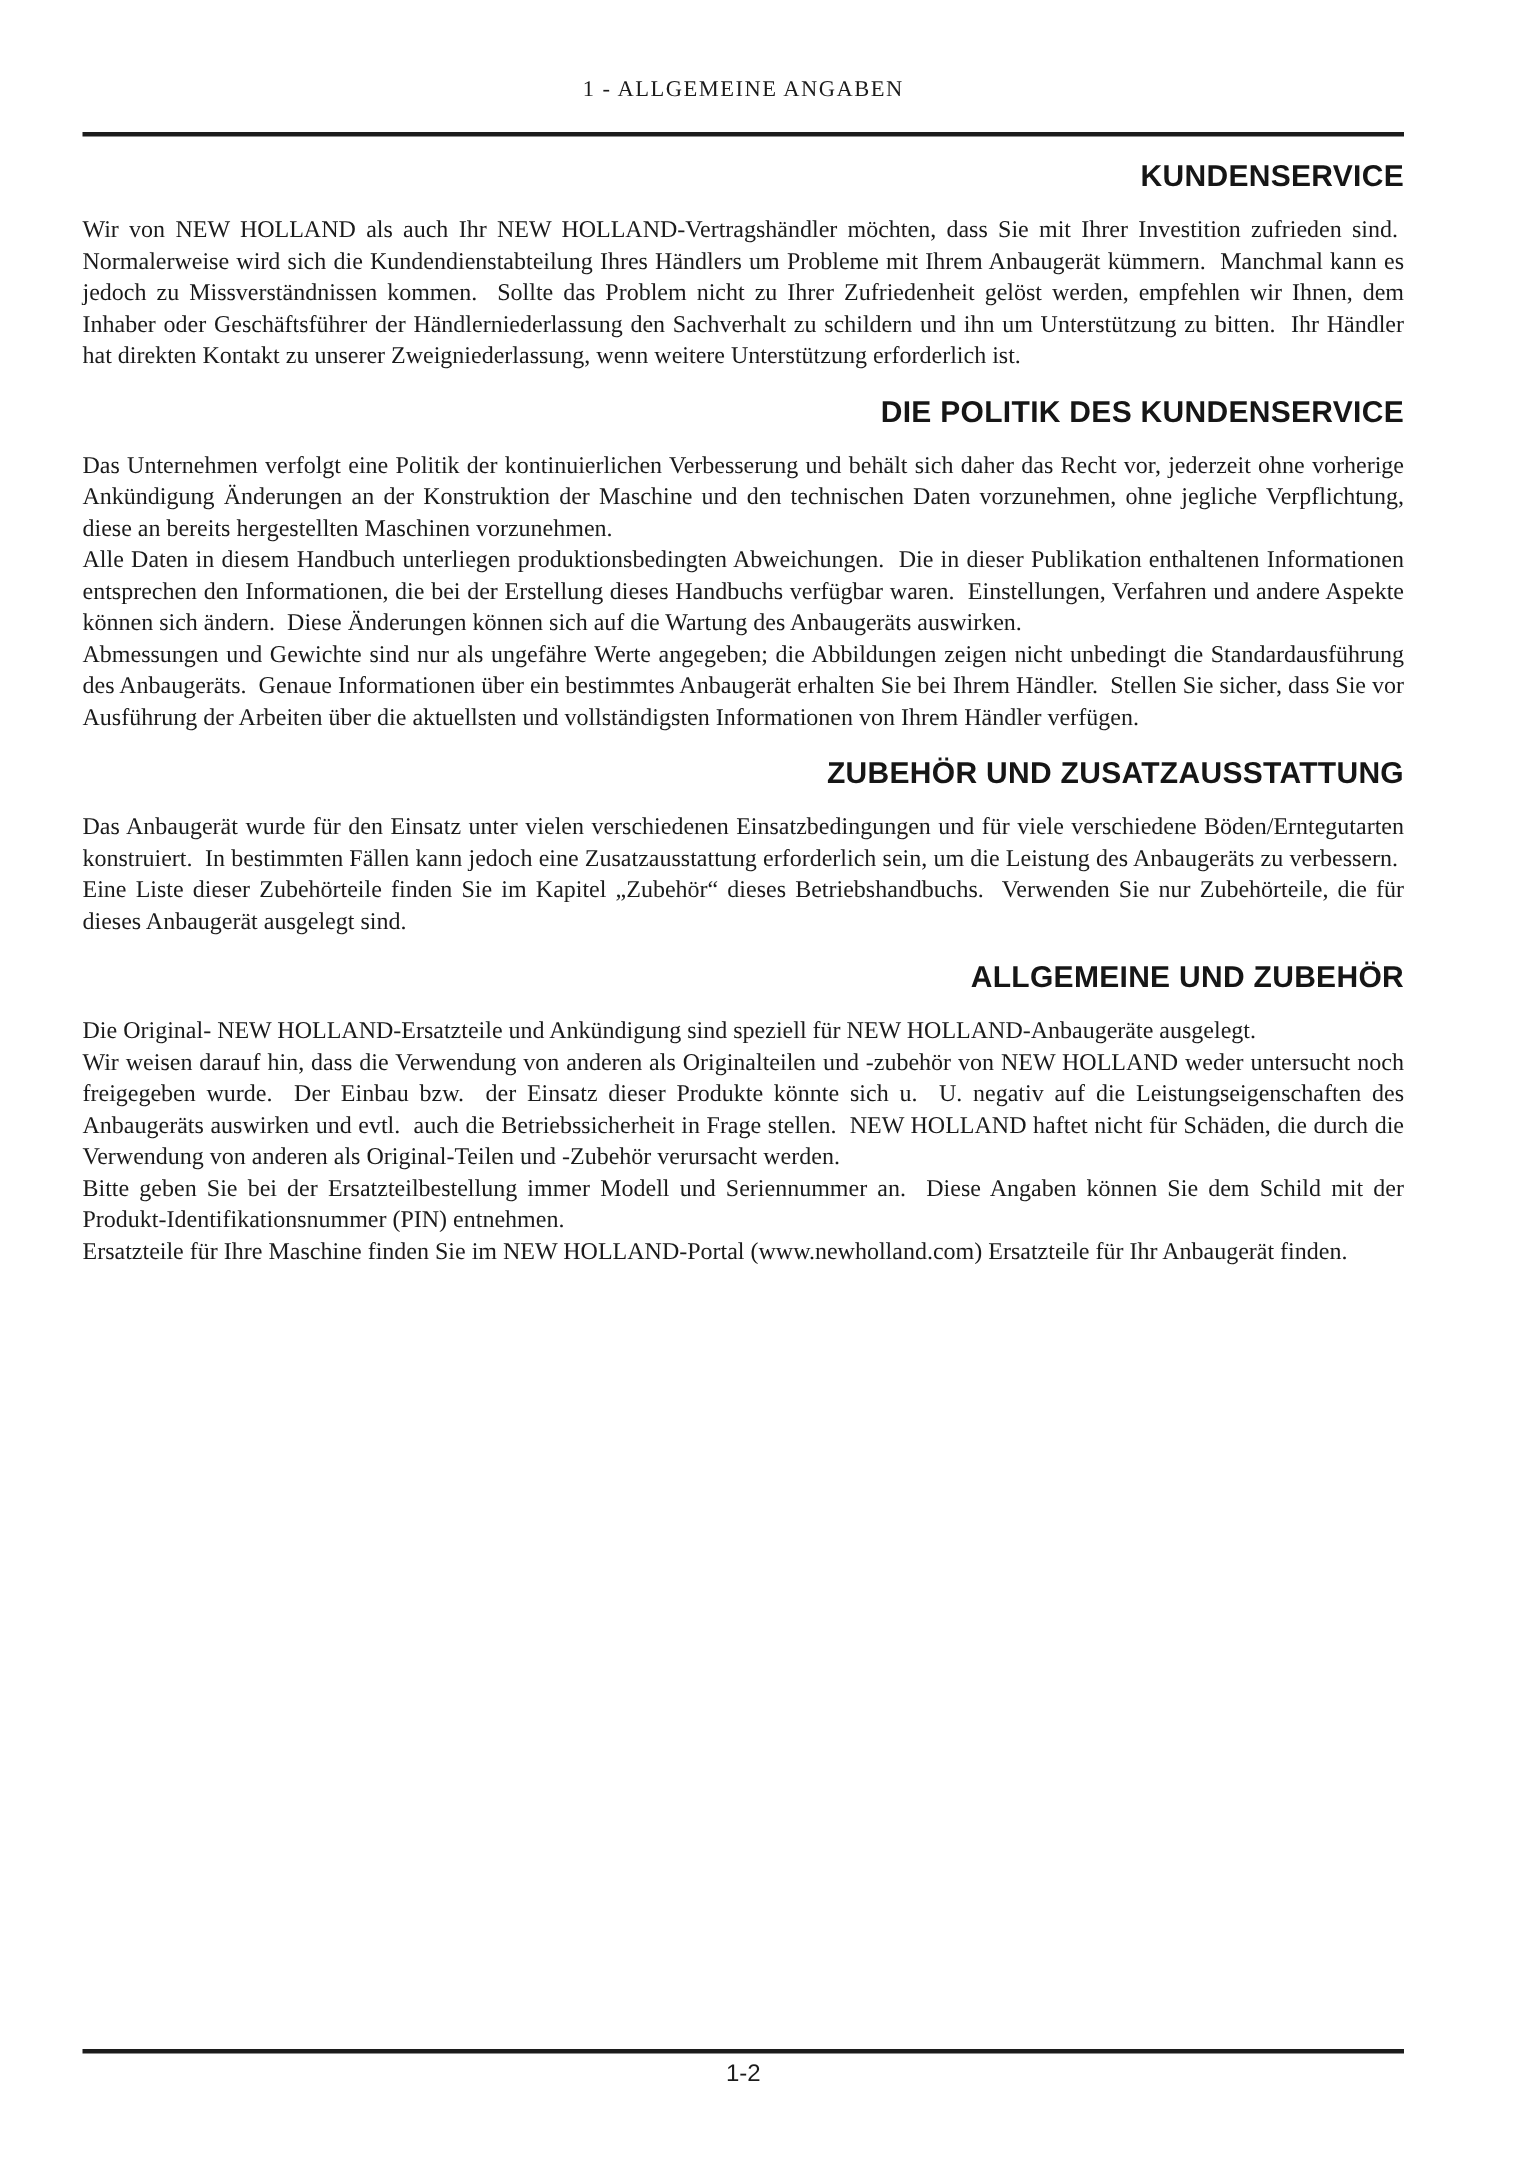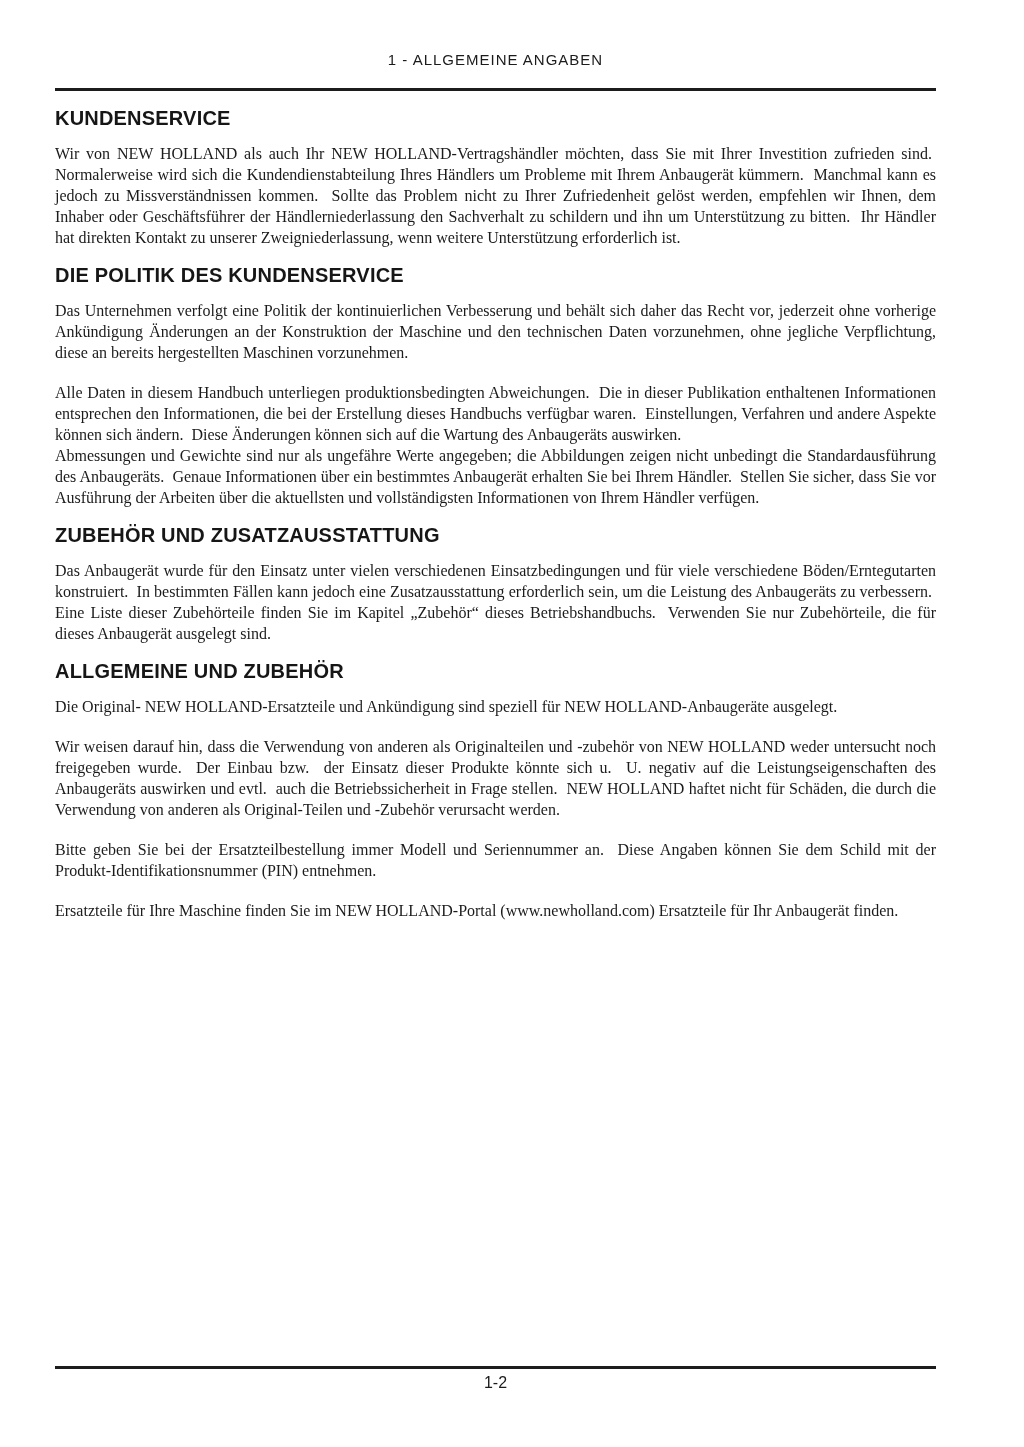--- a/index.html
+++ b/index.html
@@ -22,20 +22,21 @@
   }
   .running-header {
     margin-left: 55px;
     width: 881px;
     padding-top: 51px;
     text-align: center;
     font-size: 15px;
     line-height: 18px;
     letter-spacing: 1px;
     color: #1b1b1b;
+    font-family: Liberation Serif, serif;
   }
   .rule {
     margin-left: 55px;
     width: 881px;
     height: 3px;
     background: #1c1c1c;
   }
   .rule-top {
     margin-top: 19px;
     margin-bottom: 10px;
@@ -44,31 +45,32 @@
     margin-left: 55px;
     width: 881px;
   }
   .content h2 {
     font-size: 20px;
     line-height: 24px;
     font-weight: bold;
     letter-spacing: 0.2px;
     margin: 15px 0 13px 0;
     color: #161616;
+    text-align: right;
   }
   .content p {
     font-size: 16px;
     line-height: 21px;
     margin: 0;
     text-align: justify;
     color: #1b1b1b;
     font-family: Liberation Serif, serif;
   }
   .content h2 + p { margin-top: 0; }
-  .content p + p { margin-top: 19px; }
+  .content p + p { }
   .content p.tight { margin-top: 0; }
   .footer {
     position: absolute;
     top: 1366px;
     left: 0;
     width: 1024px;
   }
   .footer .rule { margin-bottom: 4px; }
   .page-number {
     margin-left: 55px;

